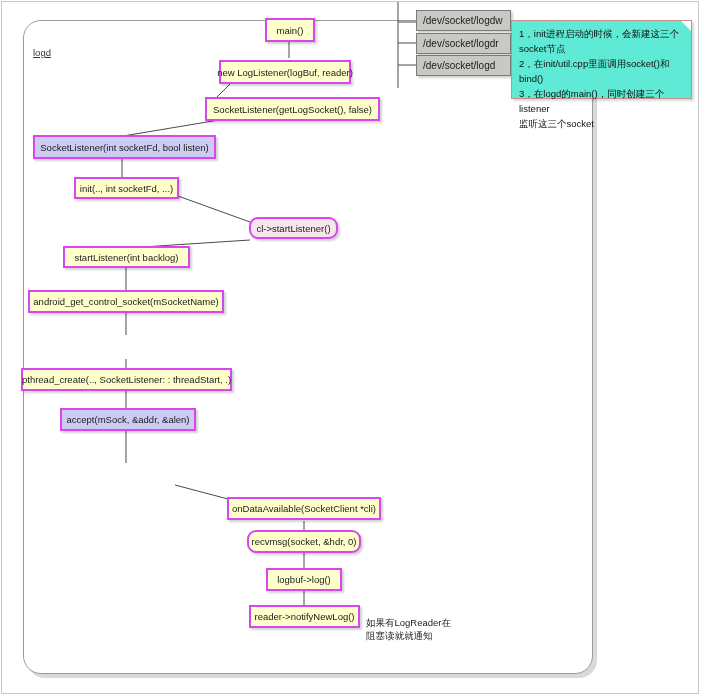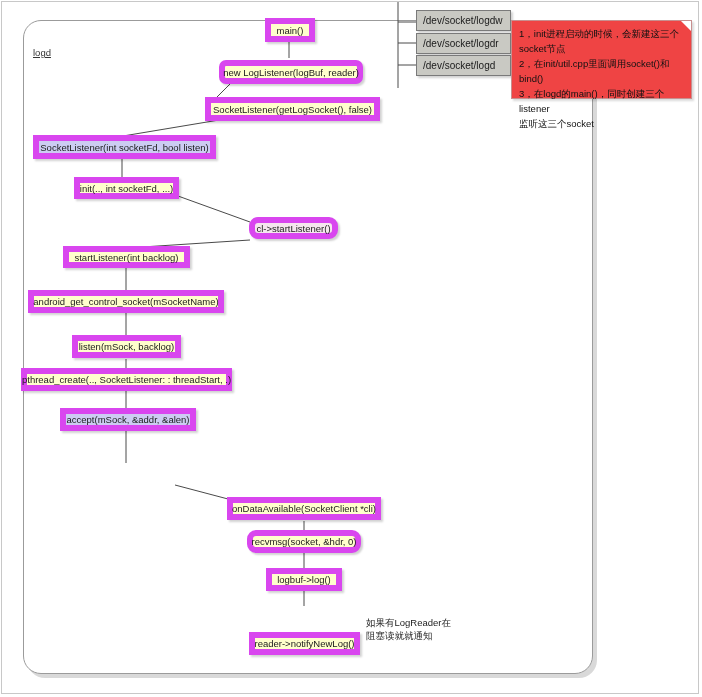--- a/index.html
+++ b/index.html
@@ -46,21 +46,21 @@
     box-sizing: border-box;
   }
   .label-logd {
     position: absolute;
     font-size: 9.5px;
     color: #333333;
     text-decoration: underline;
   }
   .node {
     position: absolute;
-    border: 6px solid #d946ef;
+    border: 2px solid #d946ef;
     box-sizing: border-box;
     font-size: 9.5px;
     color: #1a1a1a;
     display: flex;
     align-items: center;
     justify-content: center;
     text-align: center;
     padding: 0 5px;
     white-space: nowrap;
     box-shadow: 2px 2px 2px rgba(0,0,0,0.18);
@@ -76,21 +76,21 @@
     font-size: 10px;
     color: #1a1a1a;
     display: flex;
     align-items: center;
     padding-left: 6px;
     white-space: nowrap;
     box-shadow: 2px 2px 2px rgba(0,0,0,0.18);
   }
   .note {
     position: absolute;
-    background: #ef4444;
+    background: #5eead4;
     border: 1px solid #c88f8f;
     box-sizing: border-box;
     font-size: 9.5px;
     color: #111111;
     line-height: 15px;
     padding: 5px 7px 0 7px;
     box-shadow: 2px 2px 2px rgba(0,0,0,0.15);
   }
   .note .fold {
     position: absolute;
@@ -186,48 +186,47 @@
     <span class="fold"></span>
     <span class="note-line">1，init进程启动的时候，会新建这三个</span>
     <span class="note-line">socket节点</span>
     <span class="note-line">2，在init/util.cpp里面调用socket()和bind()</span>
     <span class="note-line">3，在logd的main()，同时创建三个listener</span>
     <span class="note-line">监听这三个socket</span>
   </div>
 
   <div class="node n-yellow" style="left:265px; top:18px; width:50px; height:24px;">main()</div>
 
-  <div class="node n-yellow" style="left:219px; top:60px; width:144px; height:24px;border-radius:7px;">new LogListener(logBuf, reader)</div>
+  <div class="node n-yellow" style="left:219px; top:60px; width:132px; height:24px;">new LogListener(logBuf, reader)</div>
 
   <div class="node n-yellow" style="left:205px; top:97px; width:175px; height:24px;">SocketListener(getLogSocket(), false)</div>
 
   <div class="node n-blue" style="left:33px; top:135px; width:183px; height:24px;">SocketListener(int socketFd, bool listen)</div>
 
   <div class="node n-yellow" style="left:74px; top:177px; width:105px; height:22px;">init(.., int socketFd, ...)</div>
 
   <div class="node n-pink" style="left:249px; top:217px; width:89px; height:22px;border-radius:9px;">cl-&gt;startListener()</div>
 
   <div class="node n-yellow" style="left:63px; top:246px; width:127px; height:22px;">startListener(int backlog)</div>
 
   <div class="node n-yellow" style="left:28px; top:290px; width:196px; height:23px;">android_get_control_socket(mSocketName)</div>
 
-  <div class="node n-yellow" style="left:72px; top:335px; width:109px; height:23px;">listen(mSock, backlog)</div>
 
   <div class="node n-yellow" style="left:21px; top:368px; width:211px; height:23px;">pthread_create(.., SocketListener: : threadStart, .)</div>
 
   <div class="node n-blue" style="left:60px; top:408px; width:136px; height:23px;">accept(mSock, &amp;addr, &amp;alen)</div>
 
 
   <div class="node n-yellow" style="left:227px; top:497px; width:154px; height:23px;">onDataAvailable(SocketClient *cli)</div>
 
   <div class="node n-yellow" style="left:247px; top:530px; width:114px; height:23px;border-radius:9px;">recvmsg(socket, &amp;hdr, 0)</div>
 
   <div class="node n-yellow" style="left:266px; top:568px; width:76px; height:23px;">logbuf-&gt;log()</div>
 
-  <div class="node n-yellow" style="left:249px; top:632px; width:111px; height:23px;">reader-&gt;notifyNewLog()</div>
+  <div class="node n-yellow" style="left:249px; top:605px; width:111px; height:23px;">reader-&gt;notifyNewLog()</div>
 
   <div class="free-text" style="left:366px; top:616px; width:110px;">如果有LogReader在
 阻塞读就就通知</div>
 
   <div class="watermark" style="left:609px; top:681px;">
     <span>powered by Astah</span><span class="dot"></span>
   </div>
 
 </div>
 

